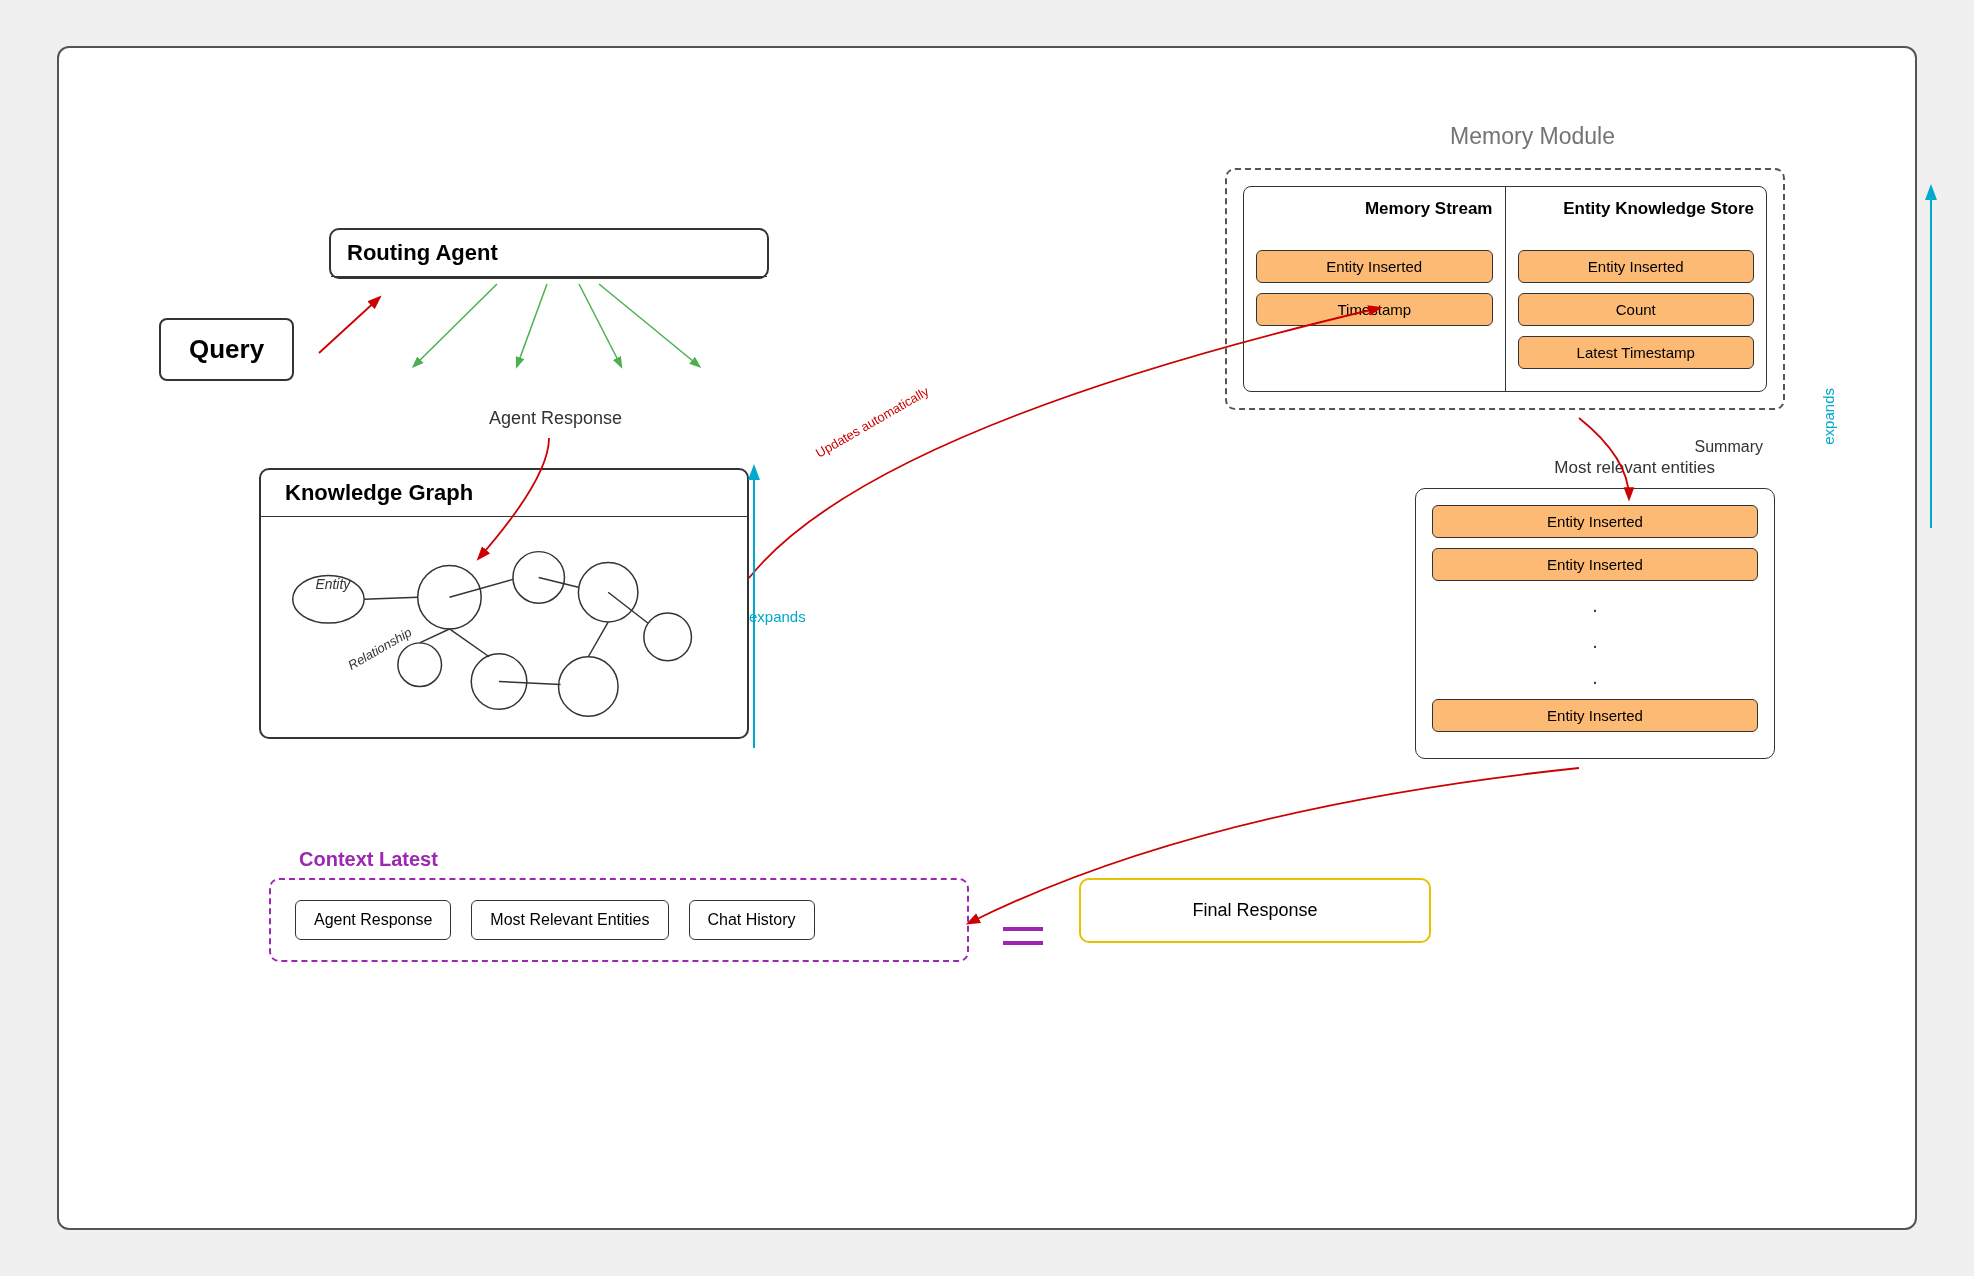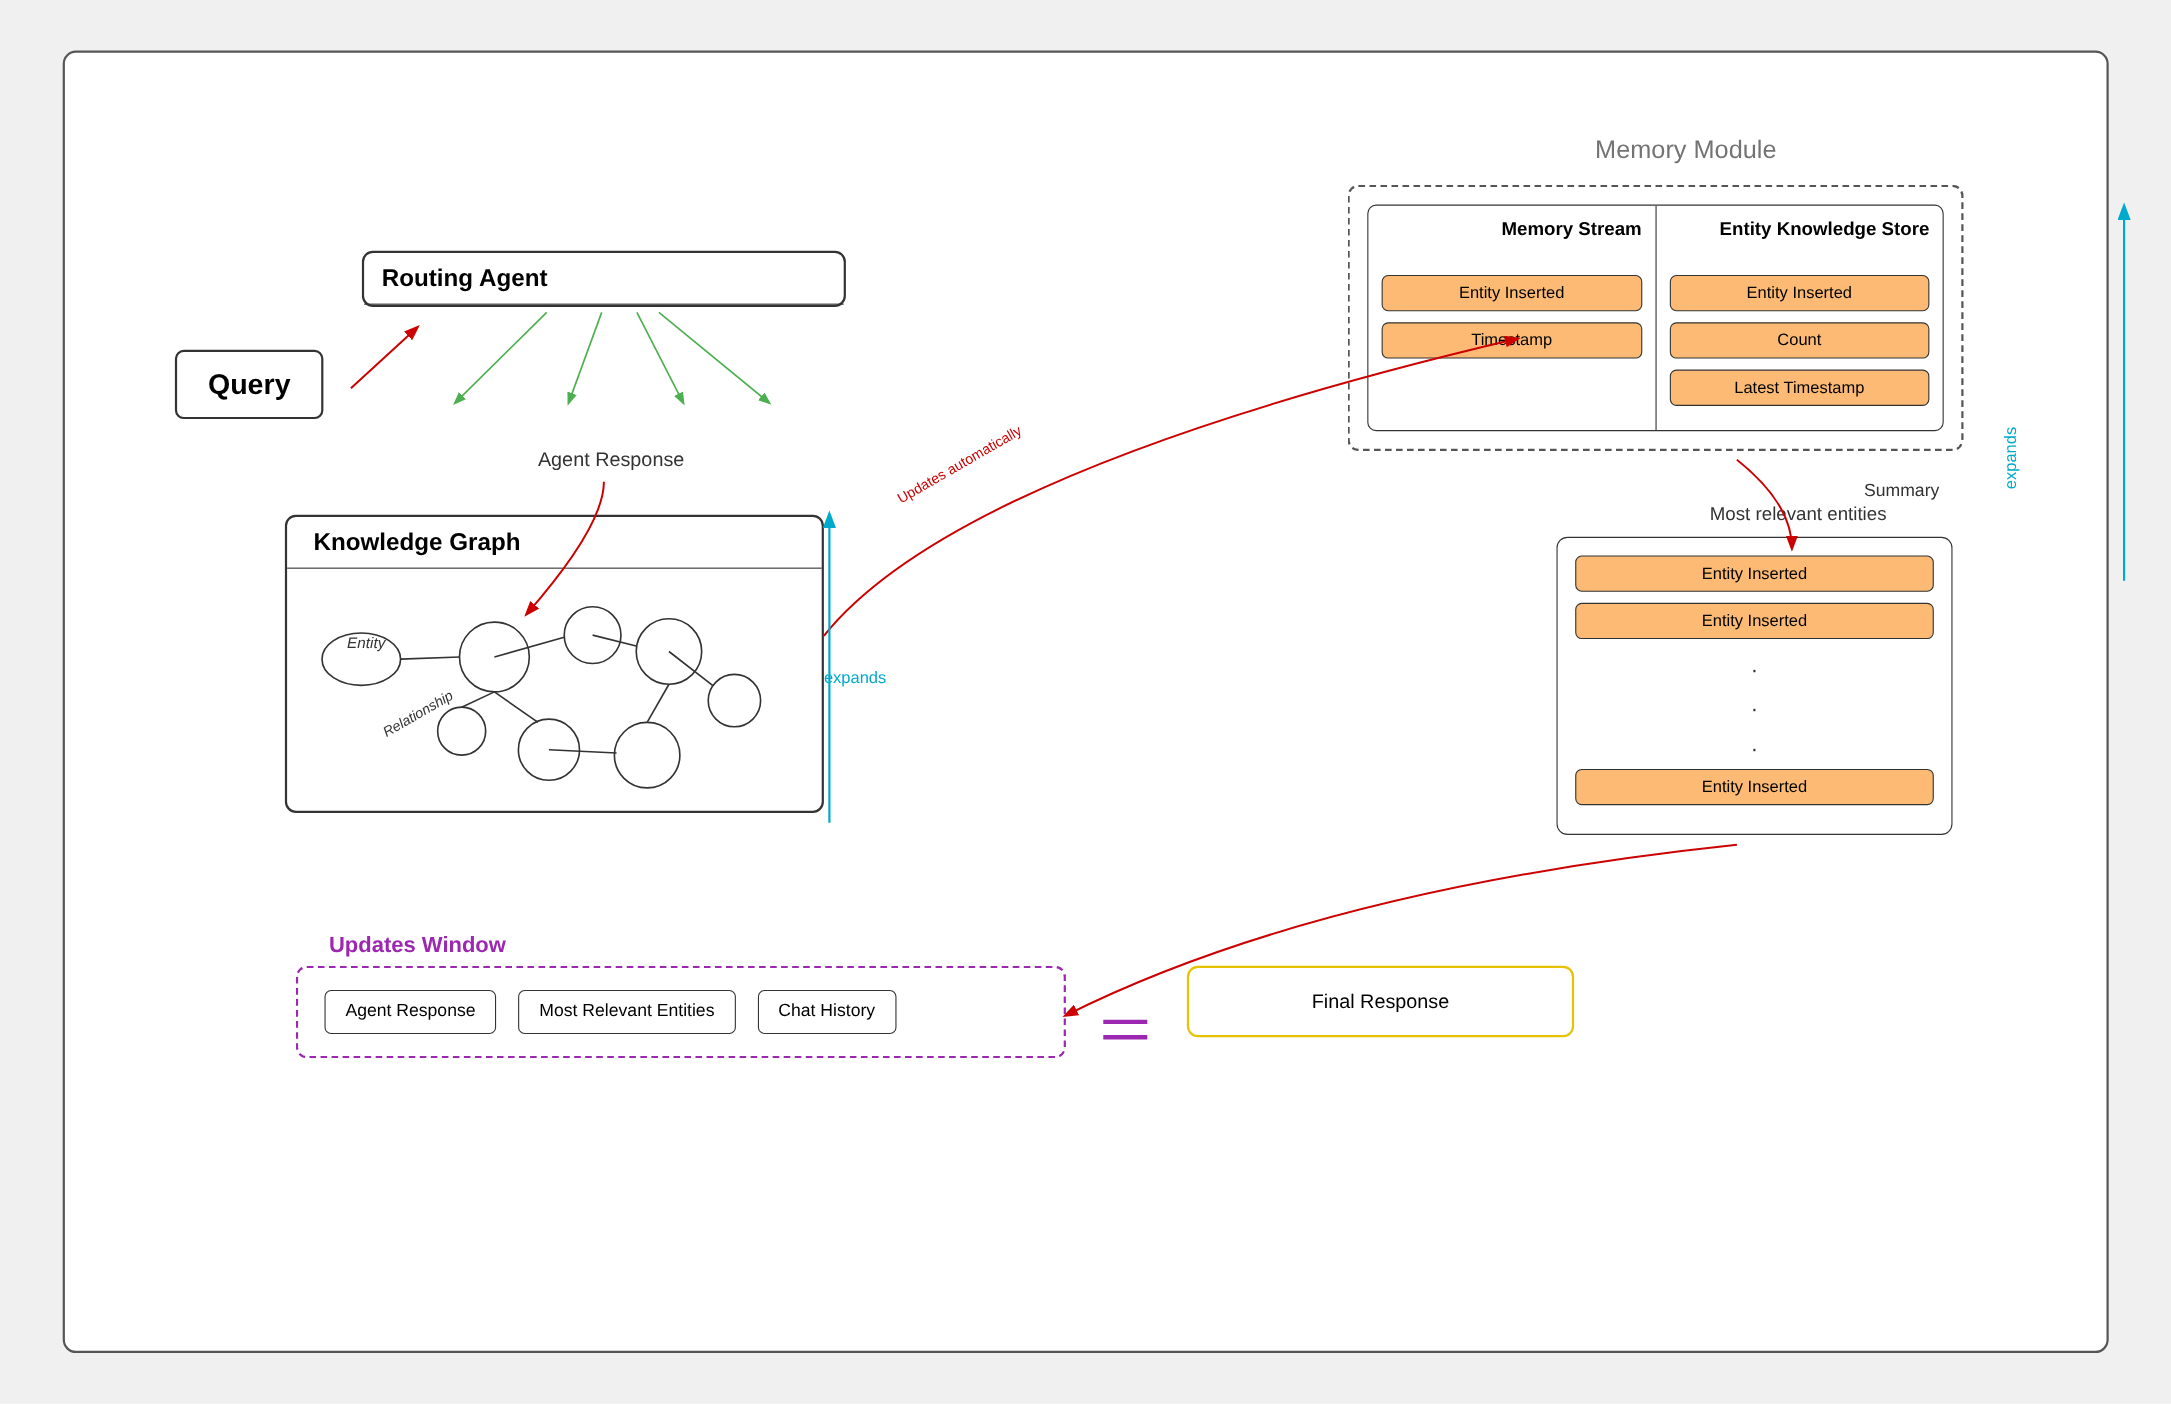--- a/index.html
+++ b/index.html
@@ -362,21 +362,21 @@
       <div class="mem-item">Entity Inserted</div>
       <div class="mem-item">Entity Inserted</div>
       <div class="dot-row">·<br>·<br>·</div>
       <div class="mem-item">Entity Inserted</div>
     </div>
 
     <div class="expands-label-right">expands</div>
 
     <div class="expands-label-mid">expands</div>
 
-    <div class="context-window-label">Updates Window</div>
+    <div class="context-window-label">Context Latest</div>
 
     <div class="context-window-box">
       <div class="context-item">Agent Response</div>
       <div class="context-item">Most Relevant Entities</div>
       <div class="context-item">Chat History</div>
     </div>
 
     <div class="equals-sign">
       
       <svg width="48" height="48" viewBox="0 0 48 48">

